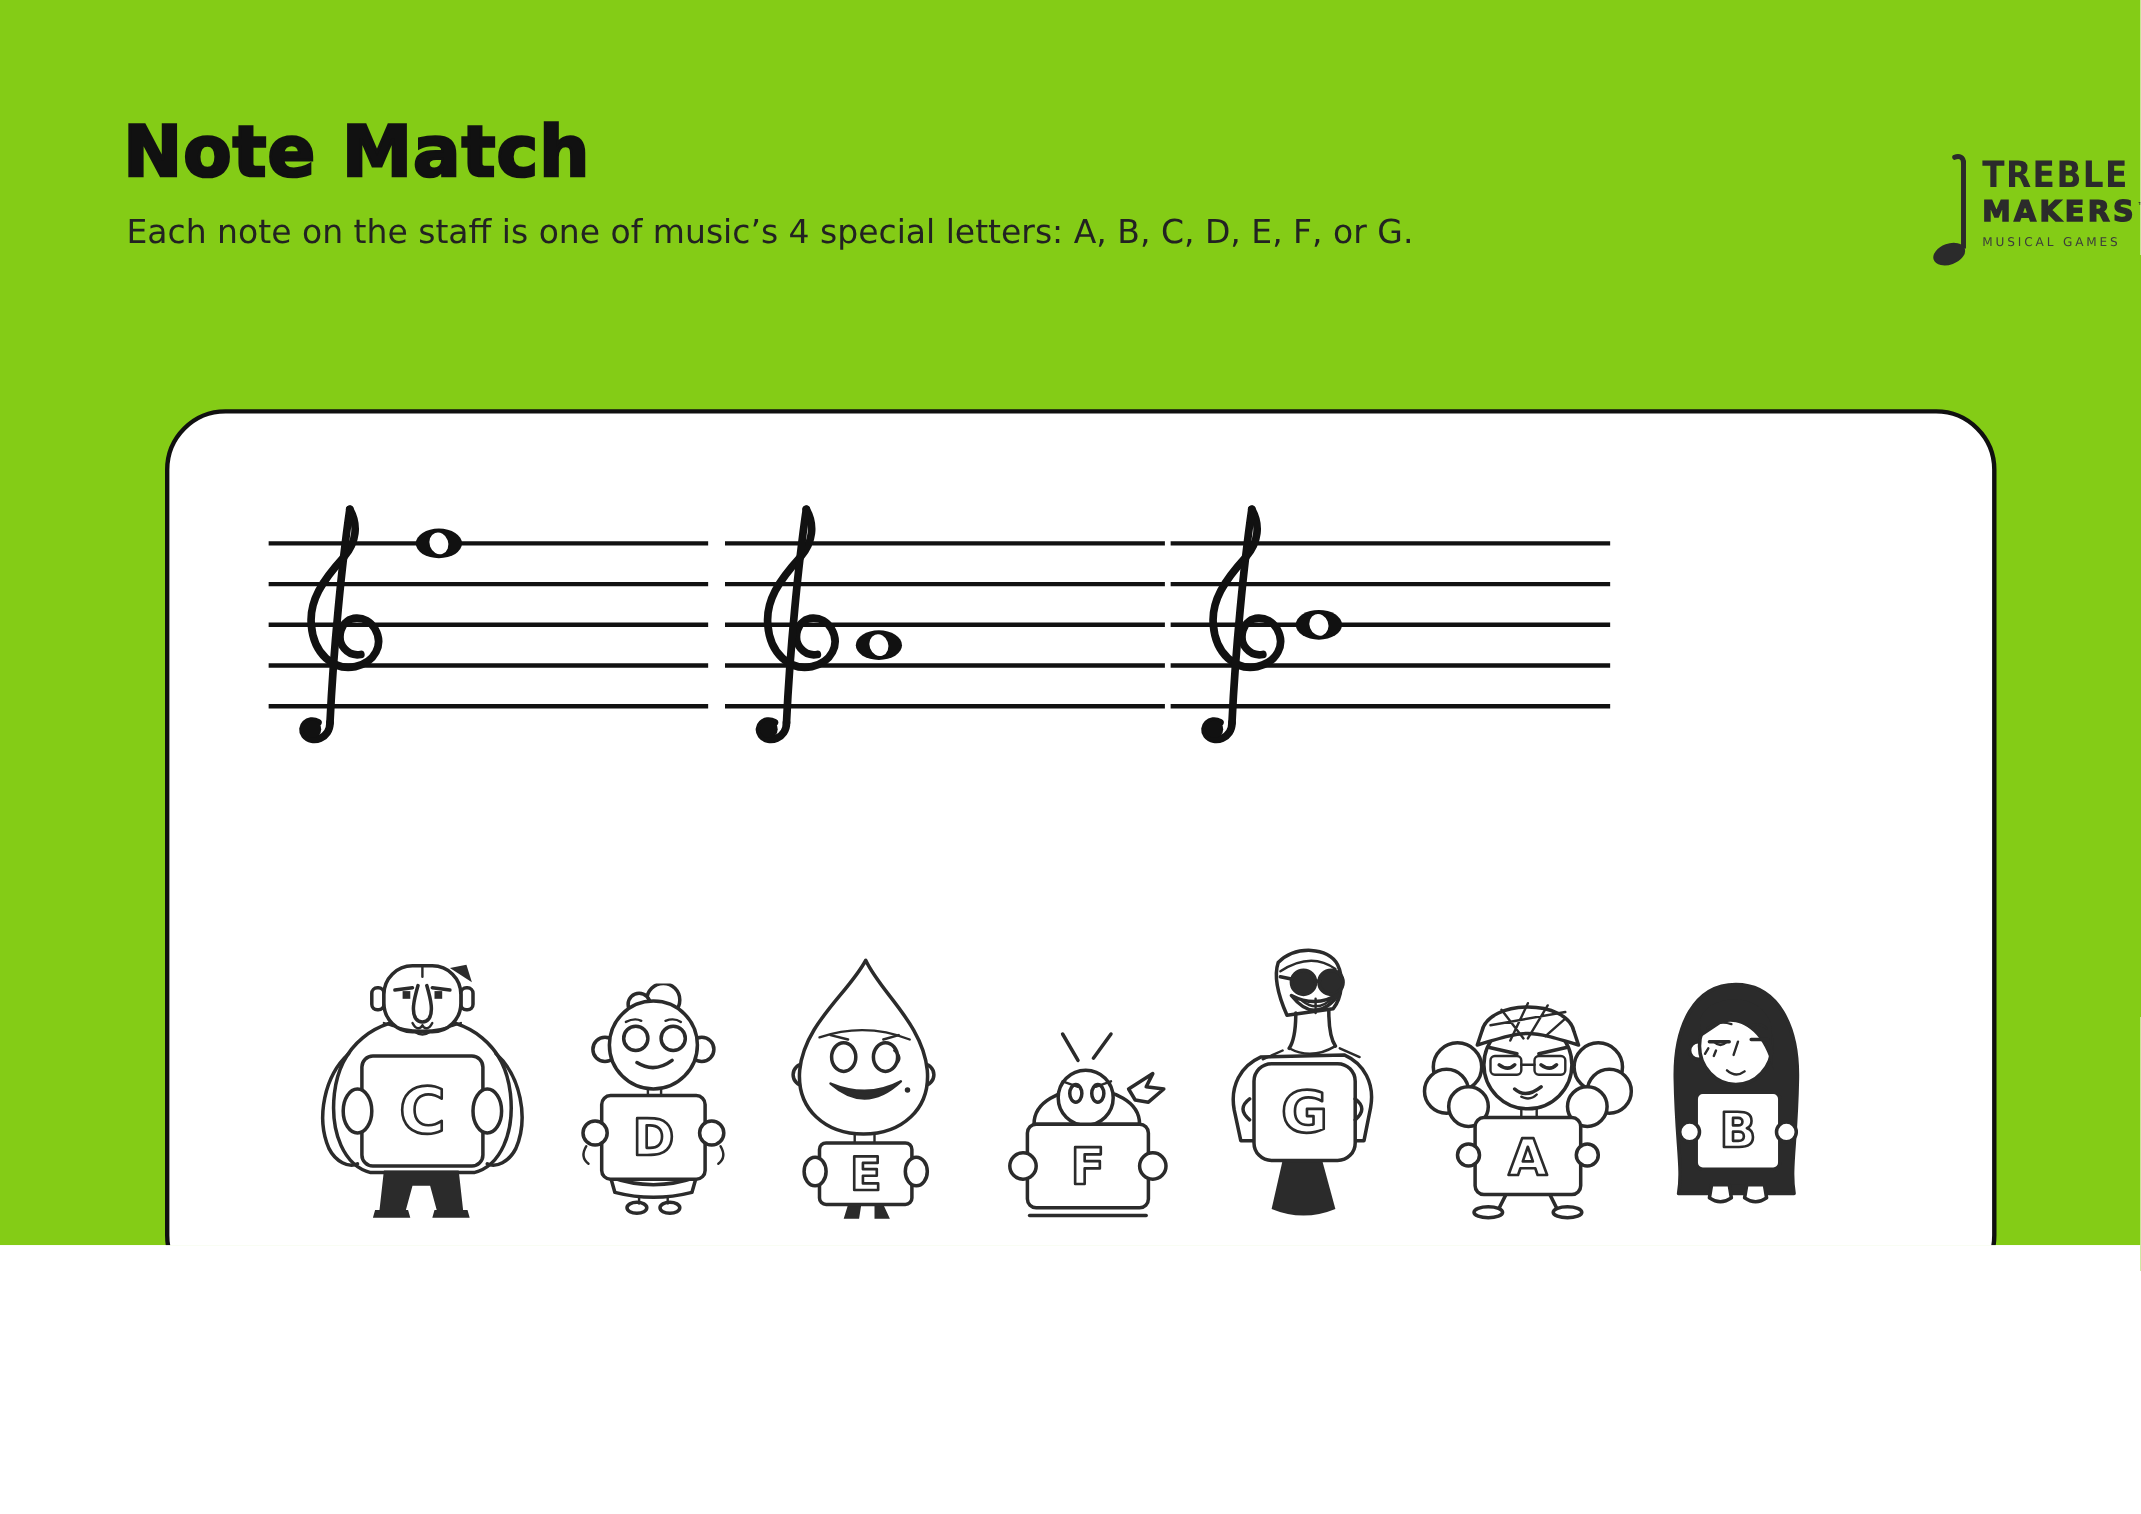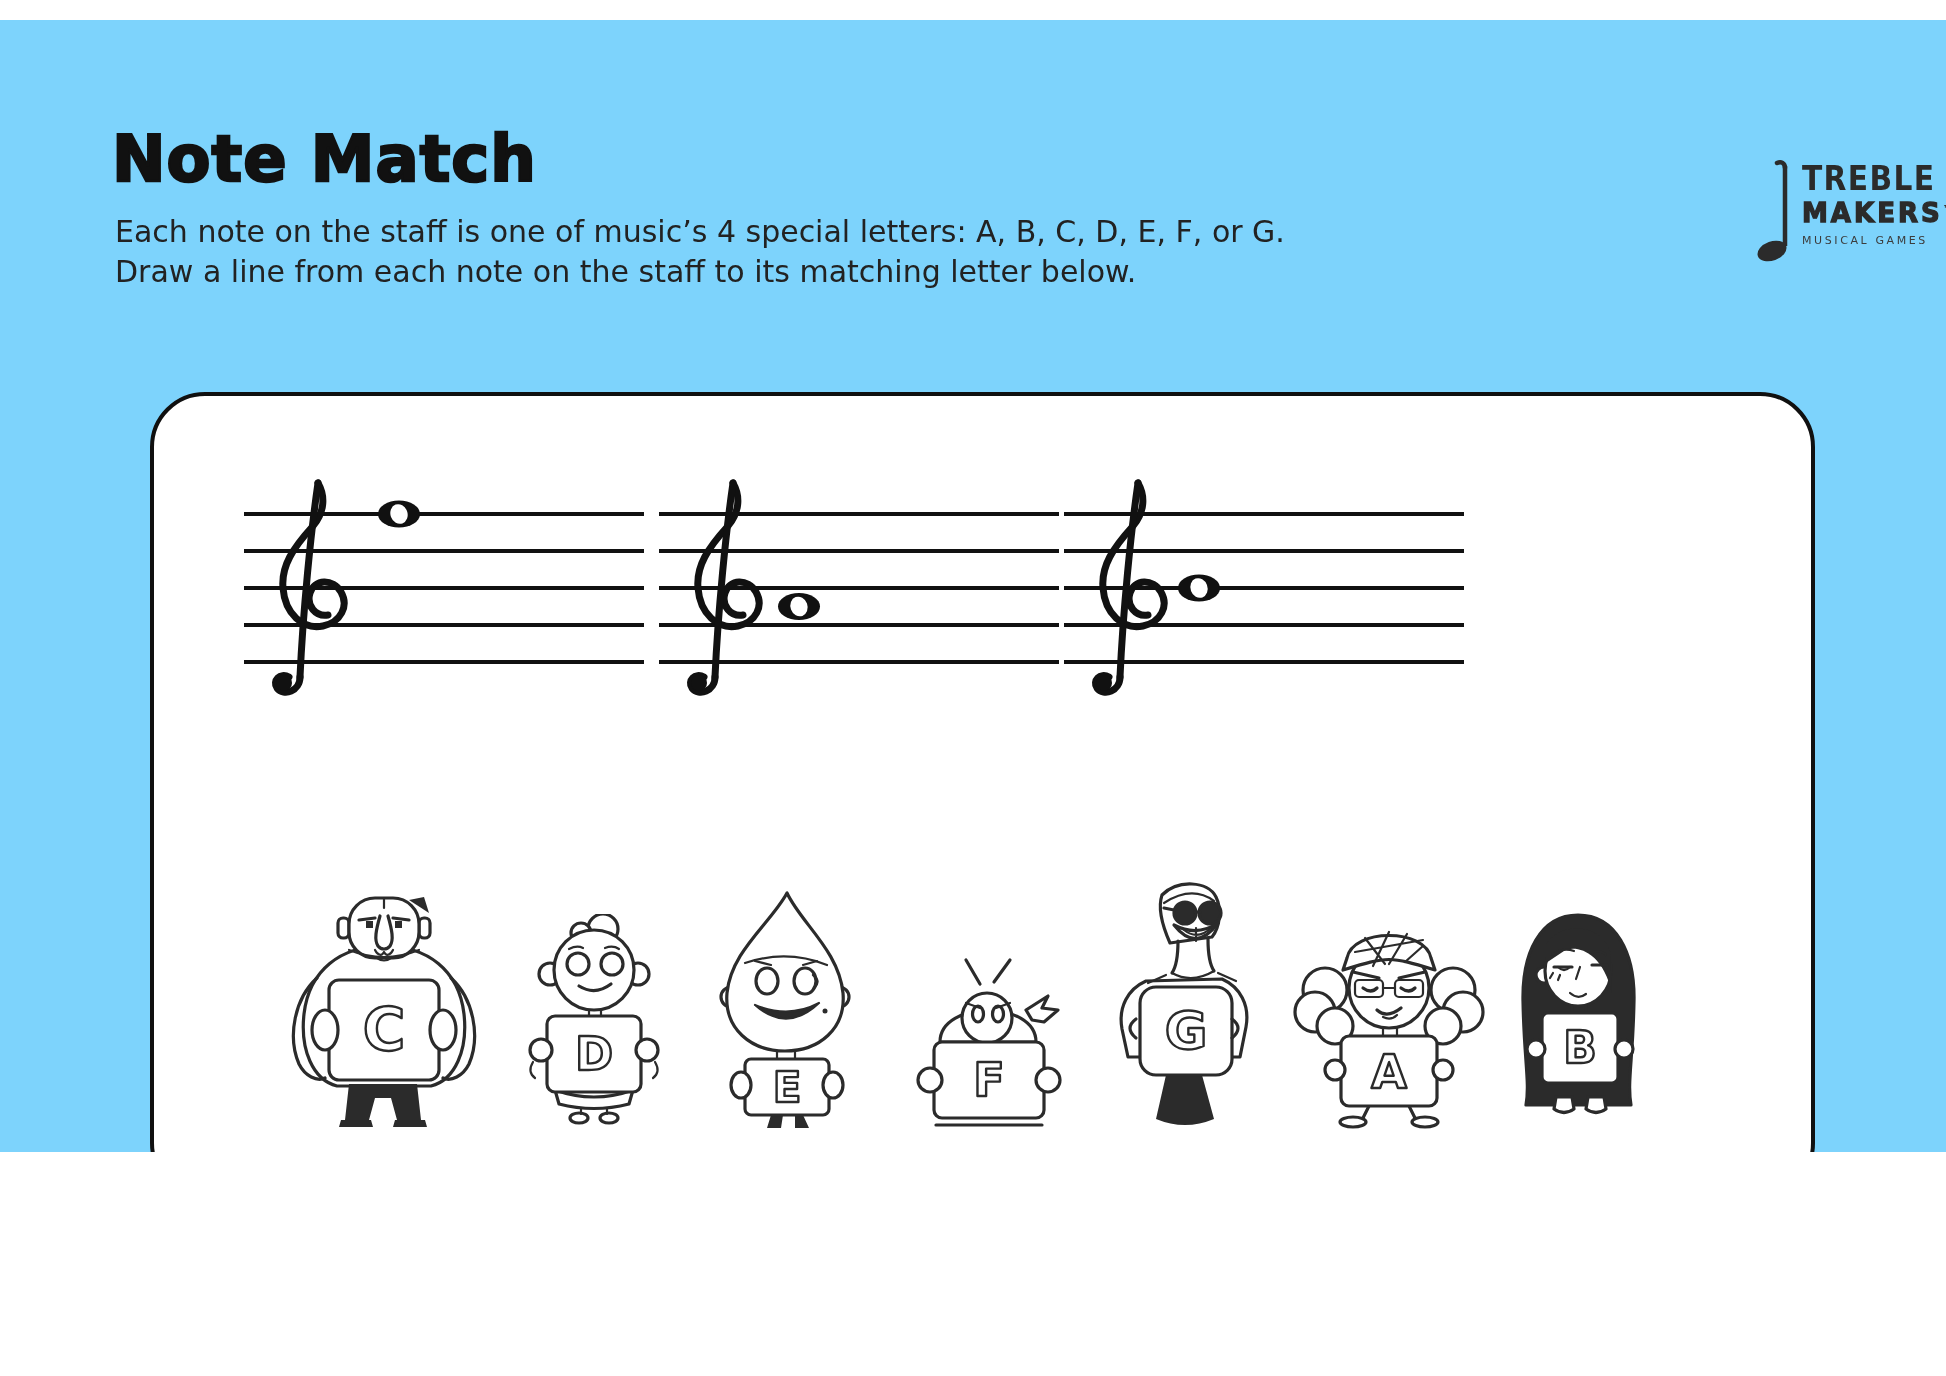--- a/index.html
+++ b/index.html
@@ -1,17 +1,17 @@
 <!DOCTYPE html>
 <html><head>
 <meta charset="utf-8">
 <style>
   html,body{margin:0;padding:0;background:#fff;}
-  .page{position:relative;width:1946px;height:1132px;background:#7dd3fc;overflow:hidden;
-        font-family:"DejaVu Sans",sans-serif;color:#1b1b1b;margin-top:20px;}
+  .page{position:relative;width:1946px;height:1132px;background:#84cc16;overflow:hidden;
+        font-family:"DejaVu Sans",sans-serif;color:#1b1b1b;}
 
   
   .title{position:absolute;left:112px;top:102px;font-size:64px;font-weight:bold;
          letter-spacing:1px;color:#111;-webkit-text-stroke:2.5px #111;}
   .instructions{position:absolute;left:115px;top:192px;font-size:30px;line-height:40px;color:#222;}
 
   
   .logo{position:absolute;left:1754px;top:138px;display:flex;gap:6px;align-items:flex-start;}
   .logo-text{display:flex;flex-direction:column;line-height:1;margin-top:4px;}
   .logo-l1{font-size:33px;font-weight:bold;letter-spacing:1.5px;color:#2b2b2b;
@@ -62,21 +62,20 @@
     </svg>
     <div class="logo-text">
       <span class="logo-l1">TREBLE</span>
       <span class="logo-l2"><span>MAKERS</span><span class="tm">™</span></span>
       <span class="logo-l3">MUSICAL GAMES</span>
     </div>
   </div>
 
   <div class="instructions">
     <div>Each note on the staff is one of music’s 4 special letters: A, B, C, D, E, F, or G.</div>
-    <div>Draw a line from each note on the staff to its matching letter below.</div>
   </div>
 
   <div class="box">
 
     <div class="staff" style="left:90px">
       <svg width="400" height="240" viewBox="0 0 400 240">
         <line x1="0" y1="45" x2="400" y2="45"></line>
         <line x1="0" y1="82" x2="400" y2="82"></line>
         <line x1="0" y1="119" x2="400" y2="119"></line>
         <line x1="0" y1="156" x2="400" y2="156"></line>

